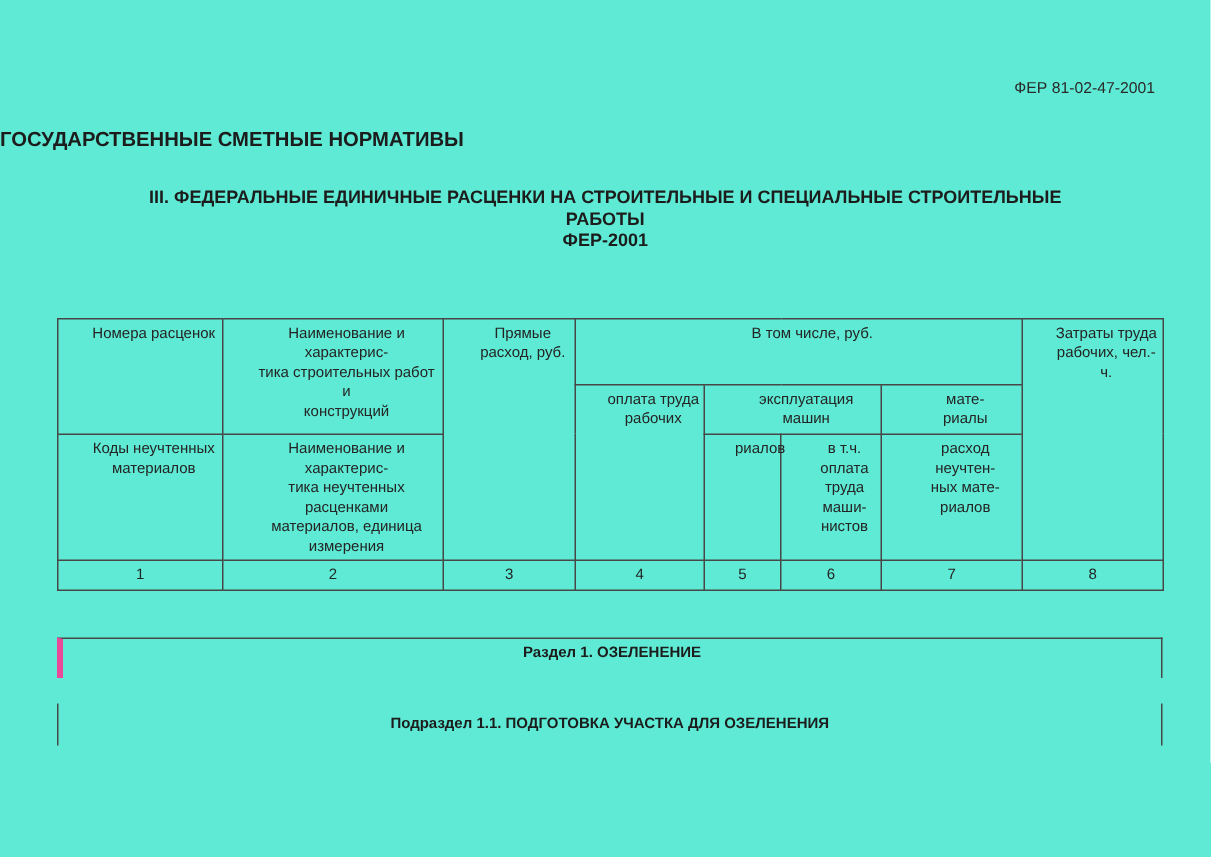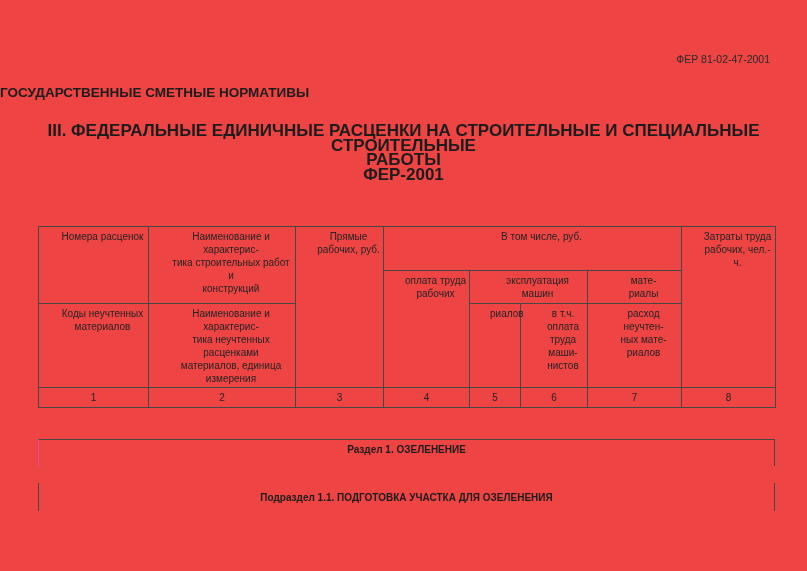--- a/index.html
+++ b/index.html
@@ -1,21 +1,21 @@
 <!DOCTYPE html>
 <html><head>
 <meta charset="utf-8">
 <style>
   * { margin: 0; padding: 0; box-sizing: border-box; }
   html, body { background: #ffffff; }
   .page {
     position: relative;
     width: 807px;
     height: 571px;
-    background: #ef4444;
+    background: #5eead4;
     font-family: "Liberation Sans", "DejaVu Sans", sans-serif;
     color: #1c1c1c;
     overflow: hidden;
   }
   .doc-code {
     padding-top: 53px;
     padding-right: 37px;
     text-align: right;
     font-size: 10.5px;
     line-height: 12px;
@@ -23,21 +23,21 @@
   }
   .title-main {
     margin-top: 21px;
     font-size: 13.5px;
     line-height: 14px;
     font-weight: bold;
   }
   .title-sub {
     margin-top: 24px;
     text-align: center;
-    font-size: 17px;
+    font-size: 12px;
     line-height: 14.5px;
     font-weight: bold;
     white-space: pre-line;
   }
   .title-part {
     margin-top: 23px;
     text-align: center;
     font-size: 12.5px;
     line-height: 13px;
     font-weight: bold;
@@ -61,21 +61,21 @@
   tr.r1 { height: 44px; }
   tr.r2 { height: 33px; margin-top: 48px; }
   tr.r3 { height: 55px; }
   tr.r4 { height: 20px; }
   tr.r4 td { vertical-align: middle; padding: 0 2px; }
   .section-box1 {
     margin: 31px 0 0 38px;
     width: 737px;
     height: 27px;
     border-top: 1px solid #474747;
-    border-left: 1px solid #ec4899;
+    border-left: 4px solid #ec4899;
     border-right: 1px solid #474747;
     text-align: center;
     padding-top: 4px;
     font-size: 10px;
     font-weight: bold;
   }
   .section-box2 {
     margin: 17px 16px 0 38px;
     width: 737px;
     height: 28px;
@@ -113,21 +113,21 @@
       <col style="width:94px">
       <col style="width:94px">
     </colgroup>
     <tbody>
       <tr class="r1">
         <td rowspan="2">Номера расценок</td>
         <td rowspan="2">Наименование и характерис-
 тика строительных работ и
 конструкций</td>
         <td rowspan="3">Прямые
-рабочих, руб.</td>
+расход, руб.</td>
         <td colspan="4">В том числе, руб.</td>
         <td rowspan="3">Затраты труда
 рабочих, чел.-ч.</td>
       </tr>
       <tr class="r2">
         <td rowspan="2">оплата труда
 рабочих</td>
         <td colspan="2">эксплуатация машин</td>
         <td>мате-
 риалы</td>

